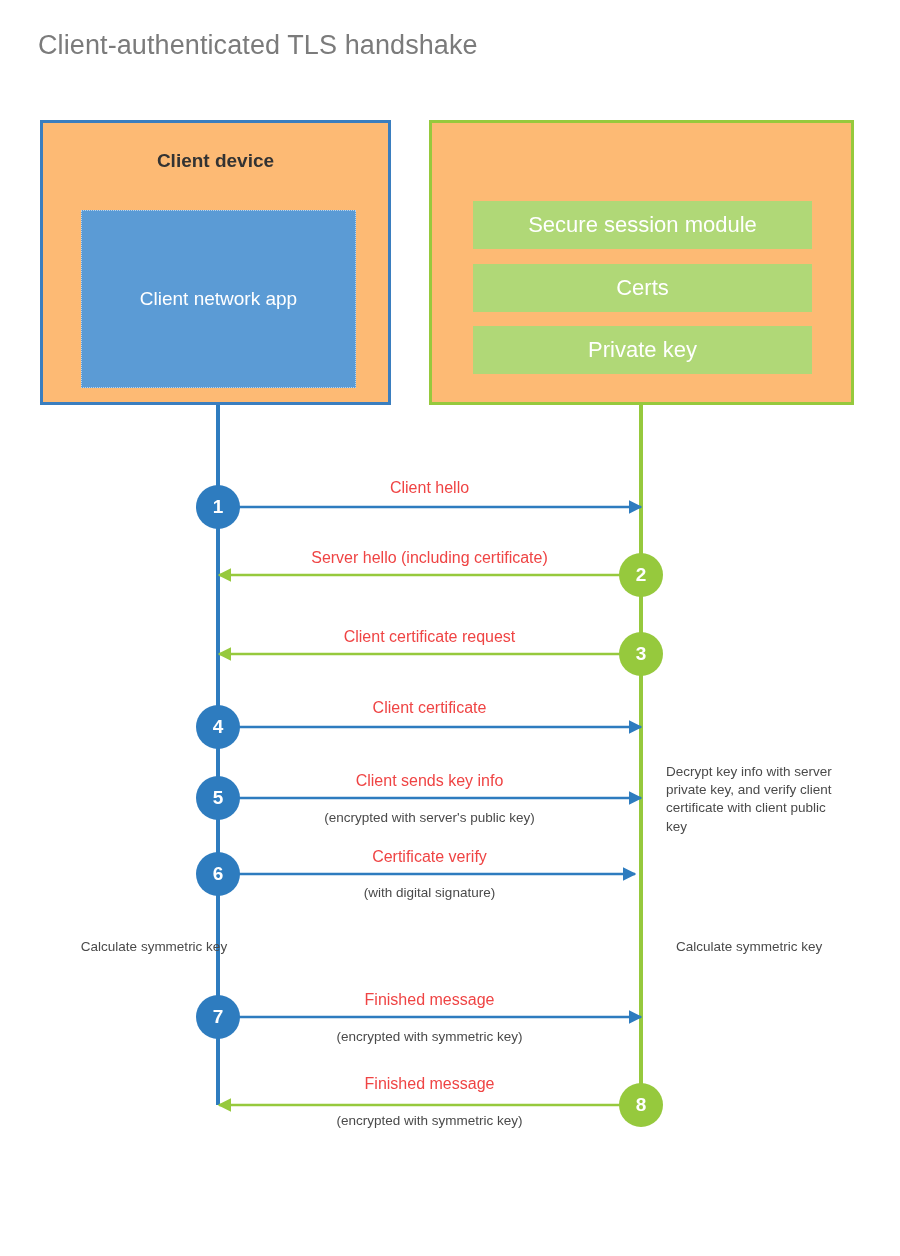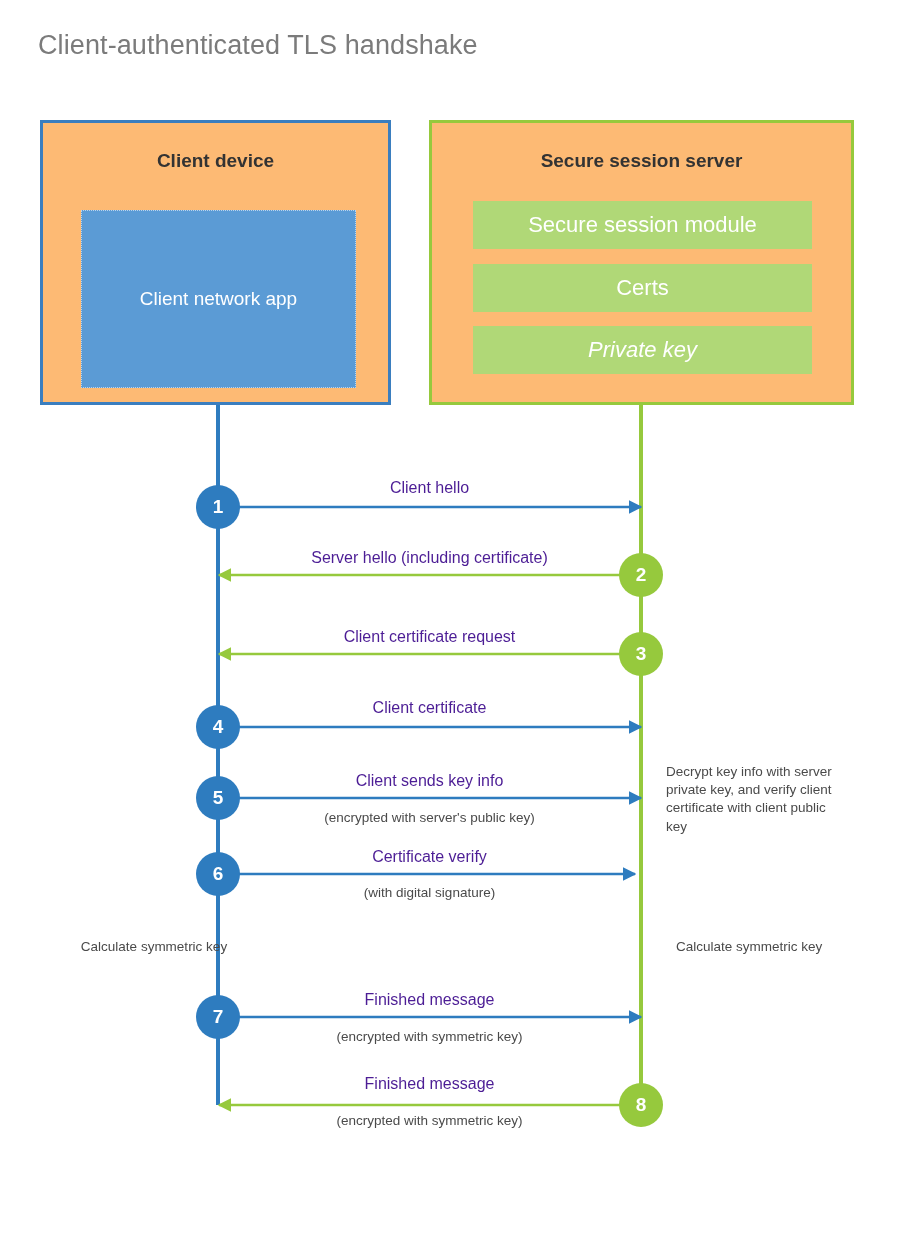--- a/index.html
+++ b/index.html
@@ -88,21 +88,21 @@
     display: flex;
     align-items: center;
     justify-content: center;
     color: #ffffff;
     font-size: 22px;
     font-weight: 300;
     text-align: center;
   }
   #server-module-0 { top: 78px; }
   #server-module-1 { top: 141px; }
-  #server-module-2 { top: 203px; font-style: italic; }
+  #server-module-2 { top: 203px; }
 
   
   #flow-svg {
     position: absolute;
     left: 0;
     top: 0;
     width: 900px;
     height: 1256px;
   }
   
@@ -120,21 +120,21 @@
   }
   .step-circle.client { background: #2e7cbf; }
   .step-circle.server { background: #96c93d; }
 
   
   .msg-label {
     position: absolute;
     text-align: center;
     font-size: 16px;
     font-weight: 300;
-    color: #4c1d95;
+    color: #ef4444;
     white-space: nowrap;
   }
   .msg-sublabel {
     position: absolute;
     text-align: center;
     font-size: 13.5px;
     font-weight: 300;
     color: #4a4a4a;
     white-space: nowrap;
   }
@@ -155,21 +155,20 @@
 <div id="canvas">
 
   <div id="diagram-title">Client-authenticated TLS handshake</div>
 
   <div id="client-box" class="actor-box">
     <div class="actor-title">Client device</div>
     <div id="client-app">Client network app</div>
   </div>
 
   <div id="server-box" class="actor-box">
-    <div class="actor-title">Secure session server</div>
     <div id="server-module-0" class="server-module">Secure session module</div>
     <div id="server-module-1" class="server-module">Certs</div>
     <div id="server-module-2" class="server-module">Private key</div>
   </div>
 
   <svg id="flow-svg" viewBox="0 0 900 1256">
     <defs>
       <marker id="arrow-blue" viewBox="0 0 10 10" refX="9" refY="5" markerWidth="5.2" markerHeight="5.2" orient="auto-start-reverse">
         <path d="M 0 0 L 10 5 L 0 10 z" fill="#2e7cbf"></path>
       </marker>

